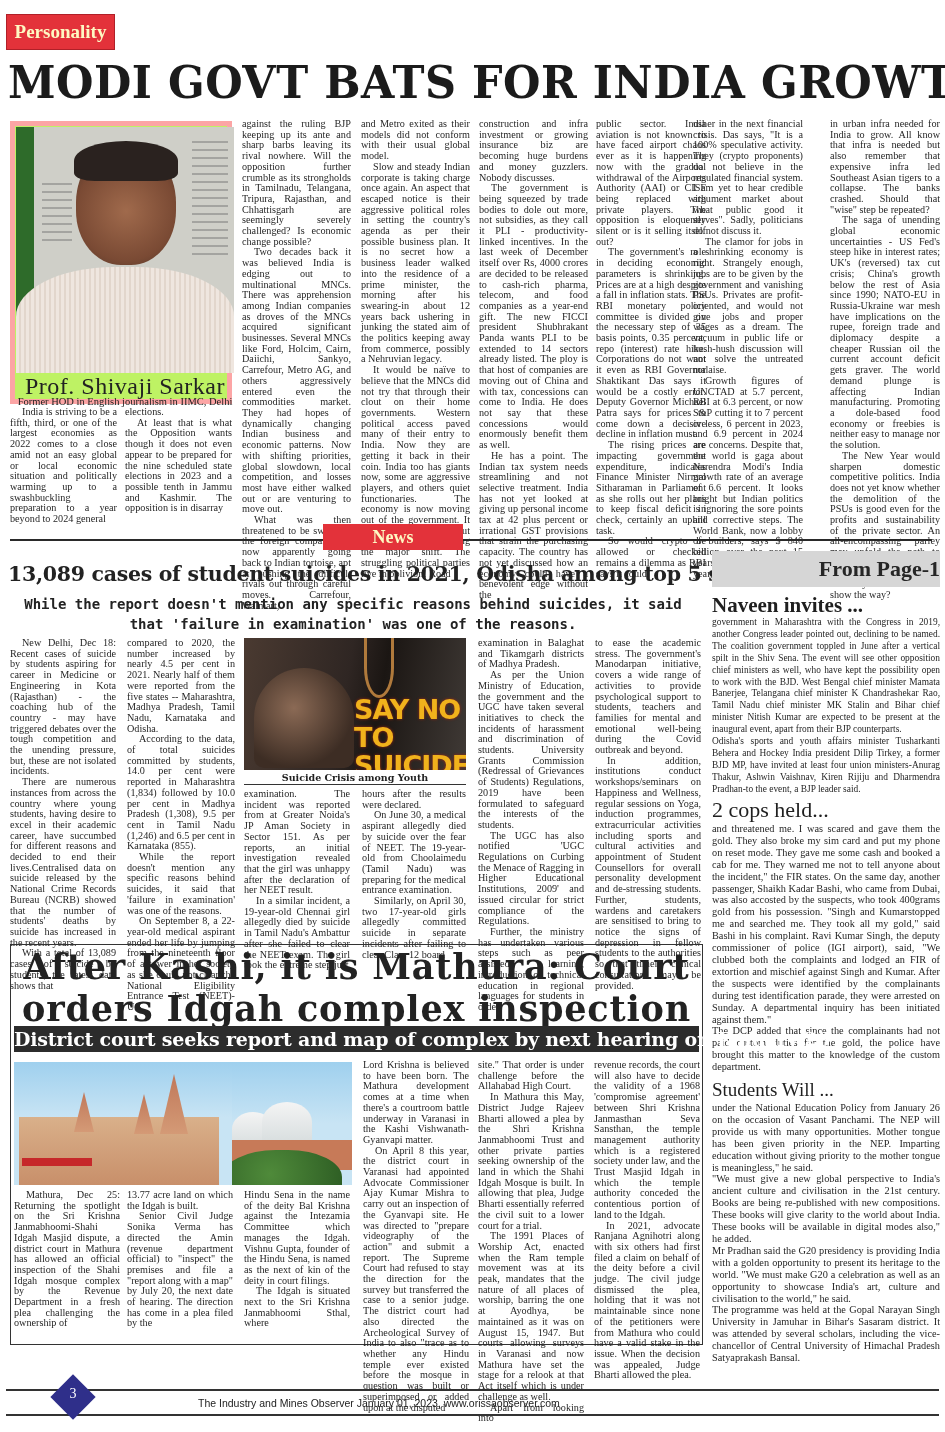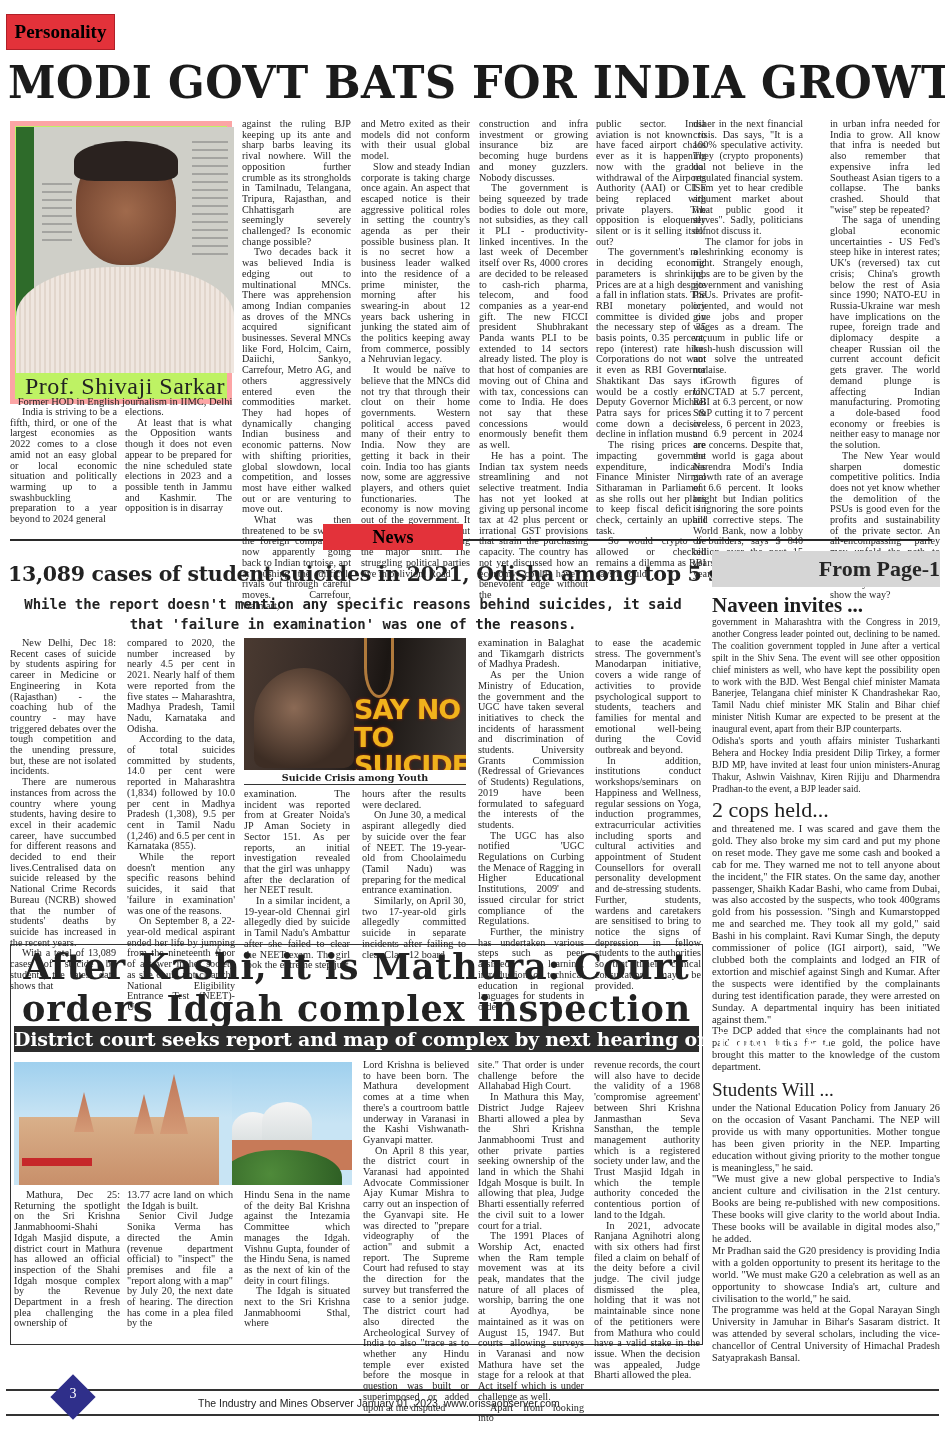--- a/index.html
+++ b/index.html
@@ -2,21 +2,21 @@
 <html><head>
 <meta charset="utf-8">
 <style>
   * { box-sizing: border-box; margin: 0; padding: 0; }
   html, body { width: 945px; height: 1432px; background: #ffffff; overflow: hidden; }
   body { position: relative; font-family: "Liberation Serif", serif; color: #1f1f1f; }
 
   .abs { position: absolute; }
 
   
-  .section-tag { background: #e3323a; color: #000000; font-family: "Liberation Serif", serif; font-weight: bold; text-align: center; border: 1px solid #b02028; }
+  .section-tag { background: #e3323a; color: #fef9c3; font-family: "Liberation Serif", serif; font-weight: bold; text-align: center; border: 1px solid #b02028; }
   .tag-personality { left: 6px; top: 14px; width: 109px; height: 36px; font-size: 19px; line-height: 34px; }
   .tag-news { left: 323px; top: 524px; width: 140px; height: 26px; font-size: 18px; line-height: 26px; border: none; }
 
   .main-headline { left: 8px; top: 56px; width: 930px; font-family: "DejaVu Serif", serif; font-weight: bold; font-size: 43px; letter-spacing: 0.5px; color: #1b1b1b; line-height: 52px; transform: scaleY(1.05); white-space: nowrap; }
 
   
   .author-box { left: 10px; top: 121px; width: 222px; height: 283px; border: 5px solid #fca5a5; background: #bef264; }
   .author-photo { position: absolute; left: 1px; top: 1px; width: 218px; height: 246px;
     background: linear-gradient(90deg, #2e6b2a 0 18px, #cfcfc8 18px 100%); overflow: hidden; }
   .photo-face { position: absolute; left: 60px; top: 18px; width: 100px; height: 120px; border-radius: 48% 48% 45% 45%; background: radial-gradient(circle at 50% 55%, #a06a4c 0%, #7a4a34 60%, #3b2a22 100%); }

